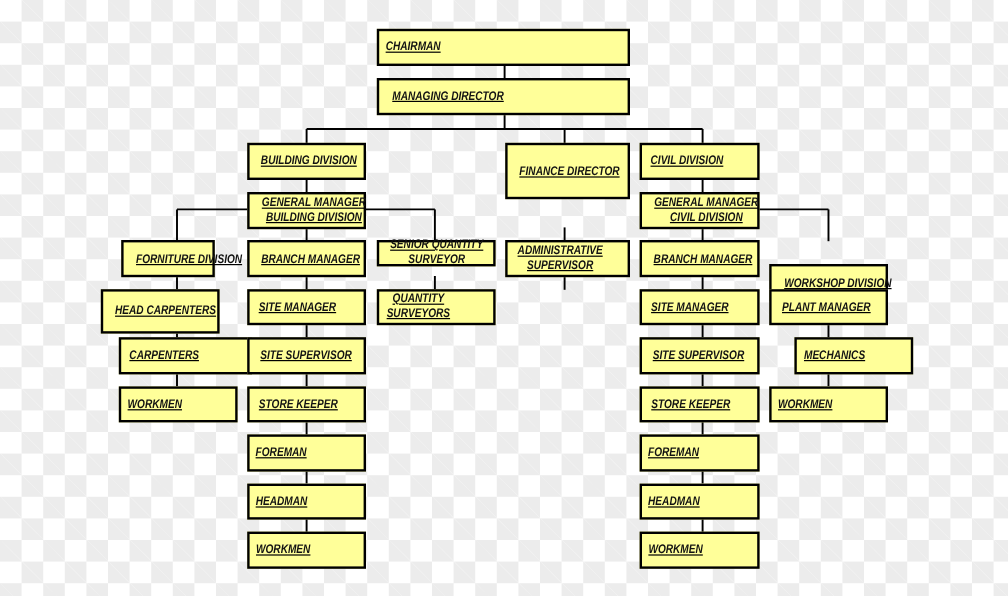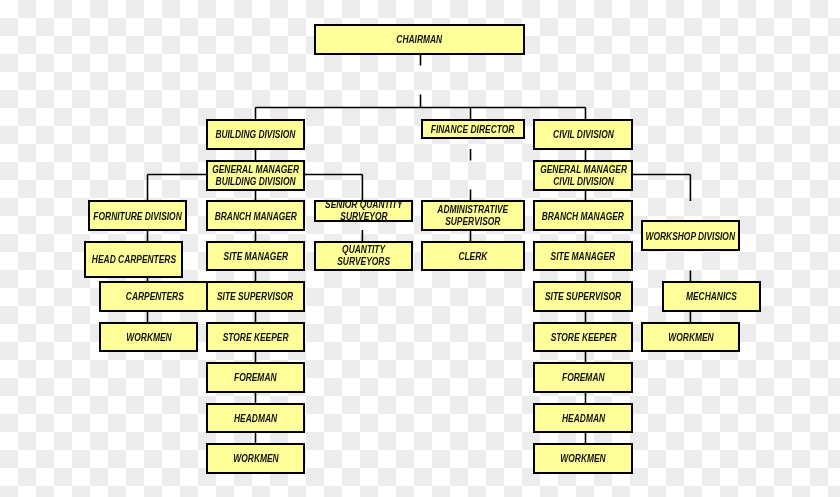--- a/index.html
+++ b/index.html
@@ -9,21 +9,21 @@
     background-color:#ffffff;
     background-image:
       linear-gradient(45deg,#ececec 25%,transparent 25%,transparent 75%,#ececec 75%),
       linear-gradient(45deg,#ececec 25%,transparent 25%,transparent 75%,#ececec 75%);
     background-size:36px 36px;
     background-position:0 0,18px 18px;
   }
   #edges{position:absolute;left:0;top:0;width:840px;height:497px;}
   #nodes{position:absolute;left:0;top:0;width:840px;height:497px;}
   .node{position:absolute;box-sizing:border-box;border:2px solid #000;background:#ffff99;
-    display:flex;align-items:center;justify-content:center;}
+    display:flex;align-items:center;text-decoration:underline;}
   .node .lbl{display:block;text-align:center;white-space:pre;
     font-style:italic;font-weight:bold;font-size:10.4px;line-height:12px;color:#121212;
     transform:scaleX(0.81);transform-origin:center center;}
   .node .lbl.one{transform:translateY(1px) scaleX(0.81);}
 </style>
 </head>
 <body>
 
 <div id="canvas">
   <svg id="edges" width="840" height="497">
@@ -63,38 +63,41 @@
     <line stroke="#000000" stroke-width="1.6" x1="585.5" y1="351" x2="585.5" y2="362.5"></line>
     <line stroke="#000000" stroke-width="1.6" x1="255.5" y1="391.5" x2="255.5" y2="403"></line>
     <line stroke="#000000" stroke-width="1.6" x1="585.5" y1="391.5" x2="585.5" y2="403"></line>
     <line stroke="#000000" stroke-width="1.6" x1="255.5" y1="432" x2="255.5" y2="443.5"></line>
     <line stroke="#000000" stroke-width="1.6" x1="585.5" y1="432" x2="585.5" y2="443.5"></line>
   </svg>
   <div id="nodes">
   <div class="node" style="left: 314px; top: 24px; width: 211px; height: 30.6px; background: rgb(255, 255, 153); border-color: rgb(0, 0, 0);">
     <span class="lbl one">CHAIRMAN</span>
   </div>
+  <div class="node" style="left: 314px; top: 65px; width: 211px; height: 30.6px; background: rgb(255, 255, 153); border-color: rgb(0, 0, 0);">
+    <span class="lbl one">MANAGING DIRECTOR</span>
+  </div>
   <div class="node" style="left: 206px; top: 119.2px; width: 99px; height: 30.6px; background: rgb(255, 255, 153); border-color: rgb(0, 0, 0);">
     <span class="lbl one">BUILDING DIVISION</span>
   </div>
-  <div class="node" style="left: 421.2px; top: 119.2px; width: 103.6px; height: 20px; background: rgb(255, 255, 153); border-color: rgb(0, 0, 0);">
+  <div class="node" style="left: 421.2px; top: 119.2px; width: 103.6px; height: 47px; background: rgb(255, 255, 153); border-color: rgb(0, 0, 0);">
     <span class="lbl one">FINANCE DIRECTOR</span>
   </div>
   <div class="node" style="left: 533px; top: 119.2px; width: 100.4px; height: 30.6px; background: rgb(255, 255, 153); border-color: rgb(0, 0, 0);">
     <span class="lbl one">CIVIL DIVISION</span>
   </div>
   <div class="node" style="left: 206px; top: 160.3px; width: 99px; height: 30.6px; background: rgb(255, 255, 153); border-color: rgb(0, 0, 0);">
     <span class="lbl">GENERAL MANAGER
 BUILDING DIVISION</span>
   </div>
   <div class="node" style="left: 533px; top: 160.3px; width: 100.4px; height: 30.6px; background: rgb(255, 255, 153); border-color: rgb(0, 0, 0);">
     <span class="lbl">GENERAL MANAGER
 CIVIL DIVISION</span>
   </div>
-  <div class="node" style="left: 88px; top: 200.4px; width: 99px; height: 30.6px; background: rgb(255, 255, 153); border-color: rgb(0, 0, 0);">
+  <div class="node" style="left: 101px; top: 200.4px; width: 78px; height: 30.6px; background: rgb(255, 255, 153); border-color: rgb(0, 0, 0);">
     <span class="lbl one">FORNITURE DIVISION</span>
   </div>
   <div class="node" style="left: 206px; top: 200.4px; width: 99px; height: 30.6px; background: rgb(255, 255, 153); border-color: rgb(0, 0, 0);">
     <span class="lbl one">BRANCH MANAGER</span>
   </div>
   <div class="node" style="left: 314.3px; top: 200.4px; width: 99.2px; height: 22px; background: rgb(255, 255, 153); border-color: rgb(0, 0, 0);">
     <span class="lbl">SENIOR QUANTITY
 SURVEYOR</span>
   </div>
   <div class="node" style="left: 421.2px; top: 200.4px; width: 103.6px; height: 30.6px; background: rgb(255, 255, 153); border-color: rgb(0, 0, 0);">
@@ -110,25 +113,25 @@
   <div class="node" style="left: 84px; top: 240.8px; width: 99px; height: 37px; background: rgb(255, 255, 153); border-color: rgb(0, 0, 0);">
     <span class="lbl one">HEAD CARPENTERS</span>
   </div>
   <div class="node" style="left: 206px; top: 240.8px; width: 99px; height: 30.6px; background: rgb(255, 255, 153); border-color: rgb(0, 0, 0);">
     <span class="lbl one">SITE MANAGER</span>
   </div>
   <div class="node" style="left: 314.3px; top: 240.8px; width: 99.2px; height: 30.6px; background: rgb(255, 255, 153); border-color: rgb(0, 0, 0);">
     <span class="lbl">QUANTITY
 SURVEYORS</span>
   </div>
-  <div class="node" style="left: 421.2px; top: 240.8px; width: 103.6px; height: 30.6px; background: rgb(255, 255, 153); border-color: rgb(0, 0, 0);">
-    <span class="lbl one">CLERK</span>
-  </div>
   <div class="node" style="left: 533px; top: 240.8px; width: 100.4px; height: 30.6px; background: rgb(255, 255, 153); border-color: rgb(0, 0, 0);">
     <span class="lbl one">SITE MANAGER</span>
+  </div>
+  <div class="node" style="left: 641px; top: 240.8px; width: 99.4px; height: 30.6px; background: rgb(255, 255, 153); border-color: rgb(0, 0, 0);">
+    <span class="lbl one">PLANT MANAGER</span>
   </div>
   <div class="node" style="left: 99.2px; top: 281px; width: 111px; height: 30.6px; background: rgb(255, 255, 153); border-color: rgb(0, 0, 0);">
     <span class="lbl one">CARPENTERS</span>
   </div>
   <div class="node" style="left: 206px; top: 281px; width: 99px; height: 30.6px; background: rgb(255, 255, 153); border-color: rgb(0, 0, 0);">
     <span class="lbl one">SITE SUPERVISOR</span>
   </div>
   <div class="node" style="left: 533px; top: 281px; width: 100.4px; height: 30.6px; background: rgb(255, 255, 153); border-color: rgb(0, 0, 0);">
     <span class="lbl one">SITE SUPERVISOR</span>
   </div>

